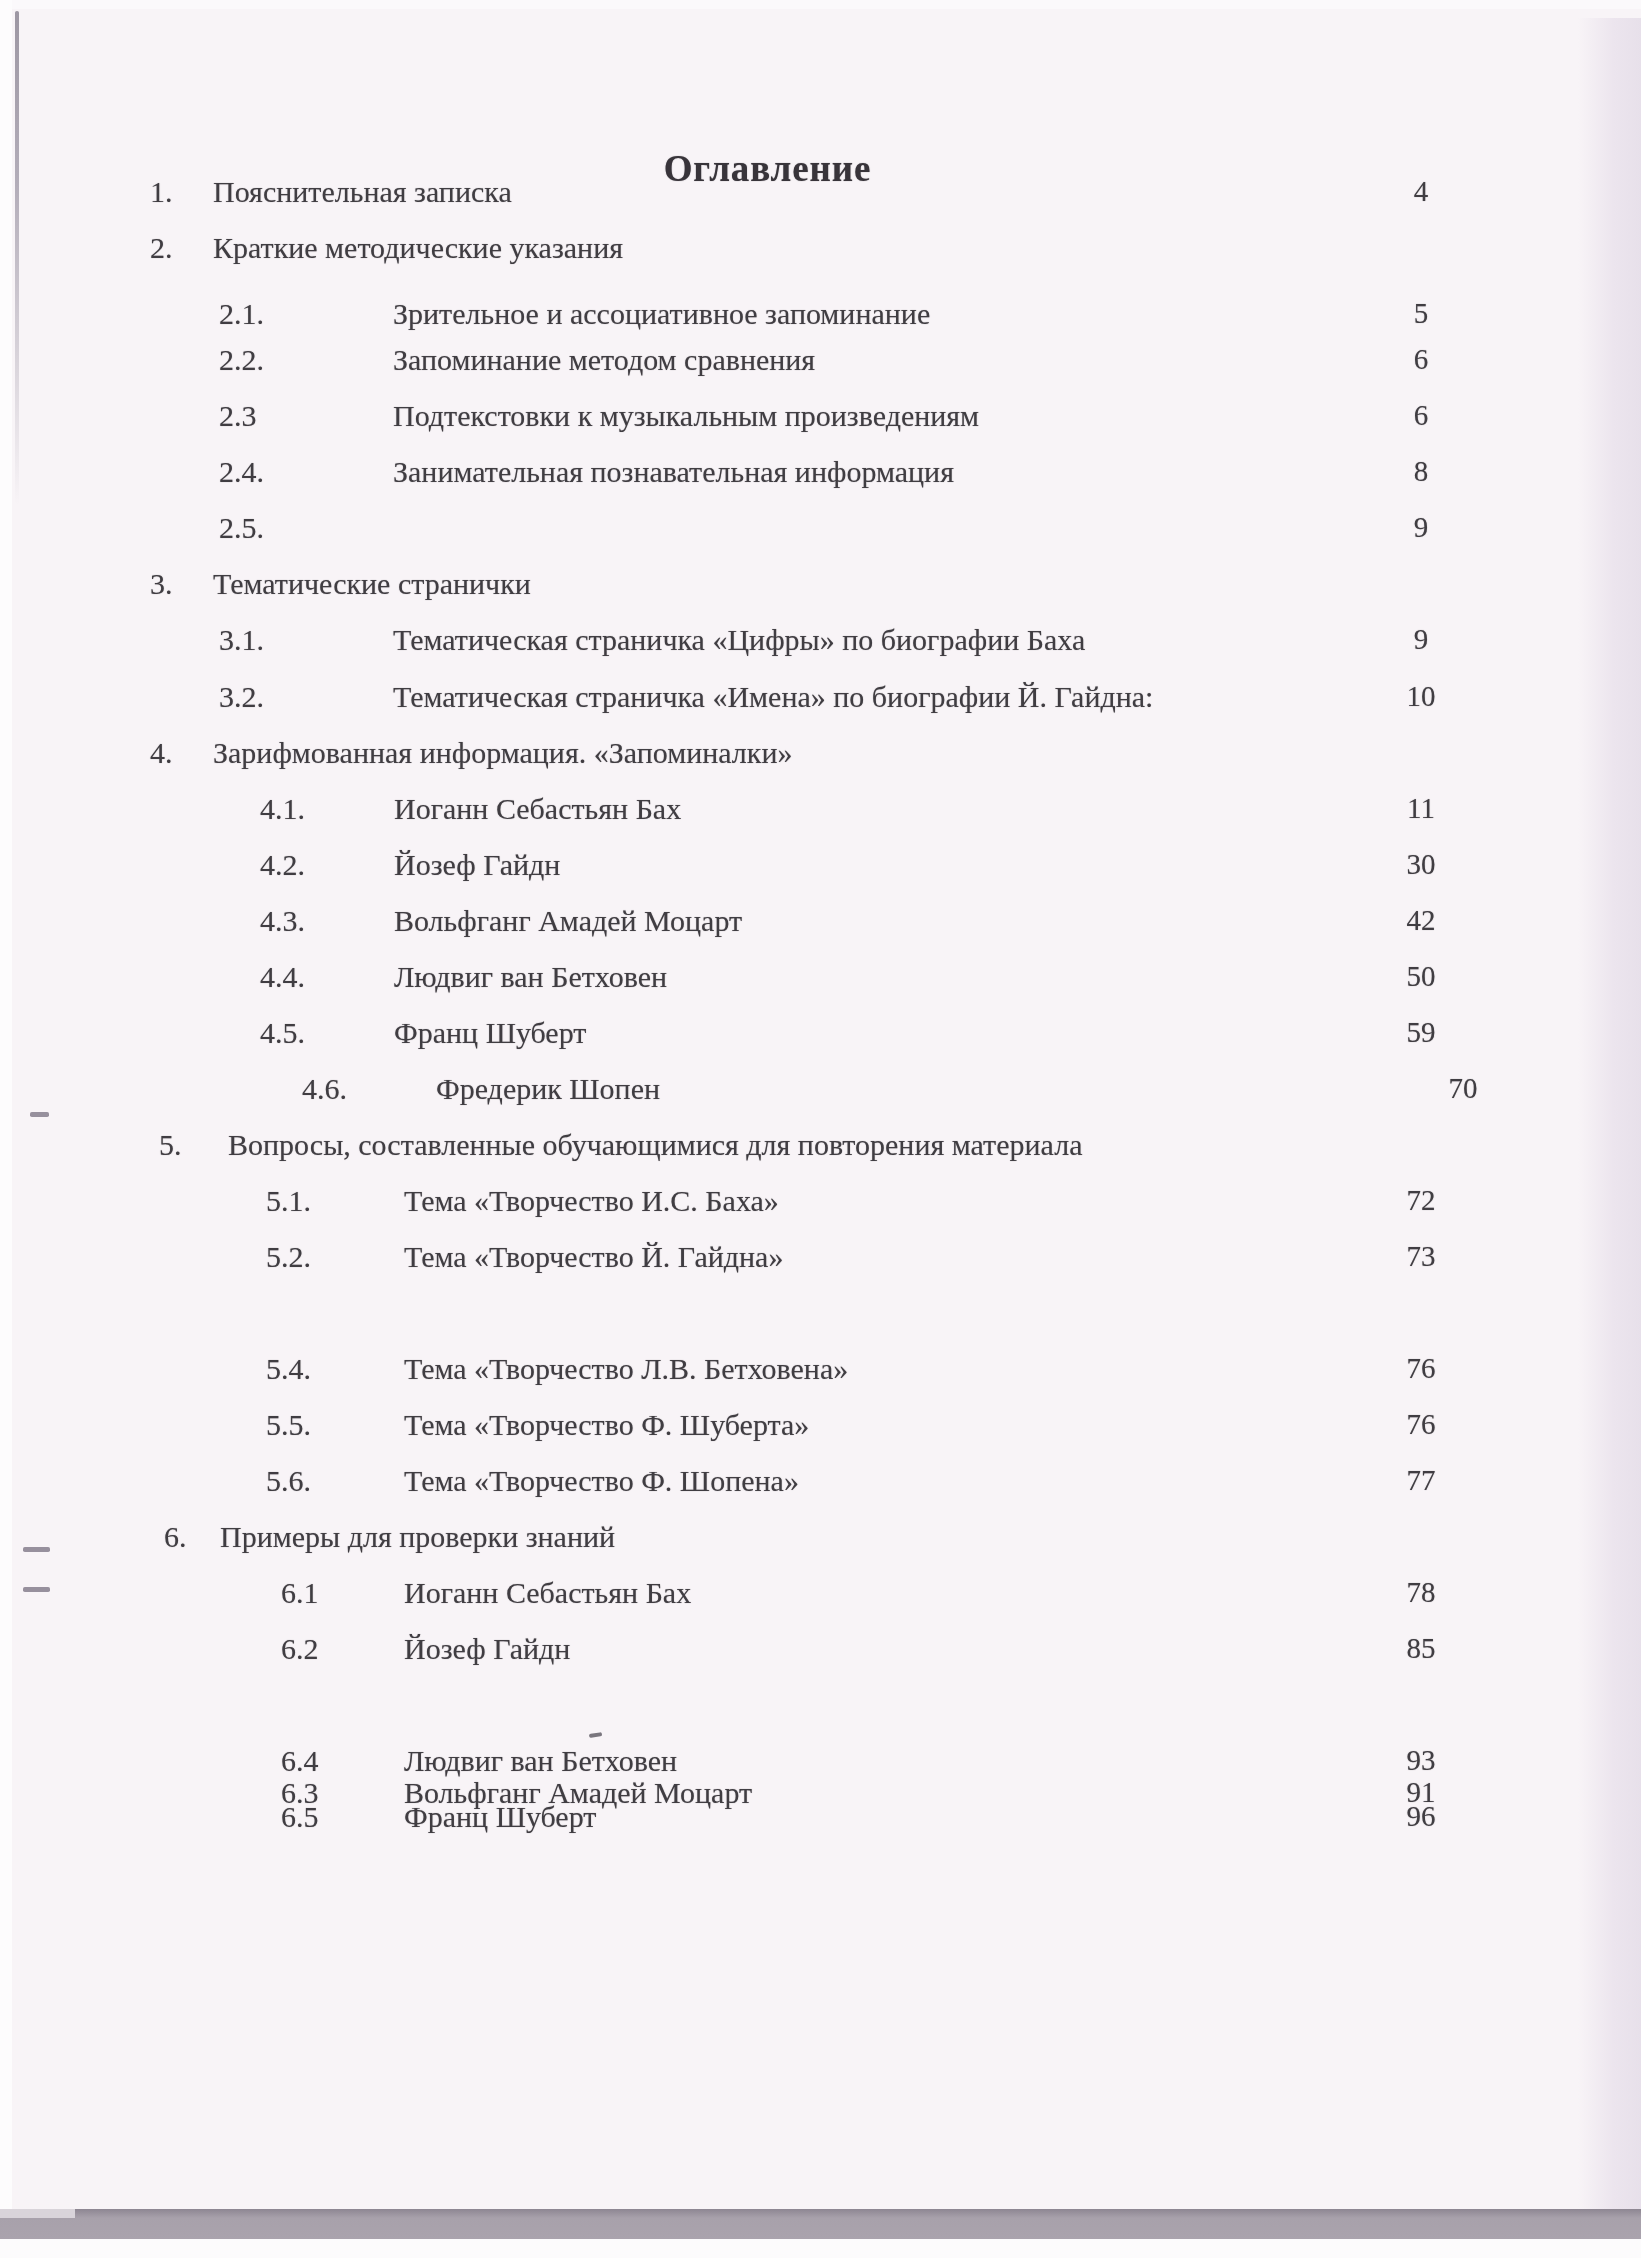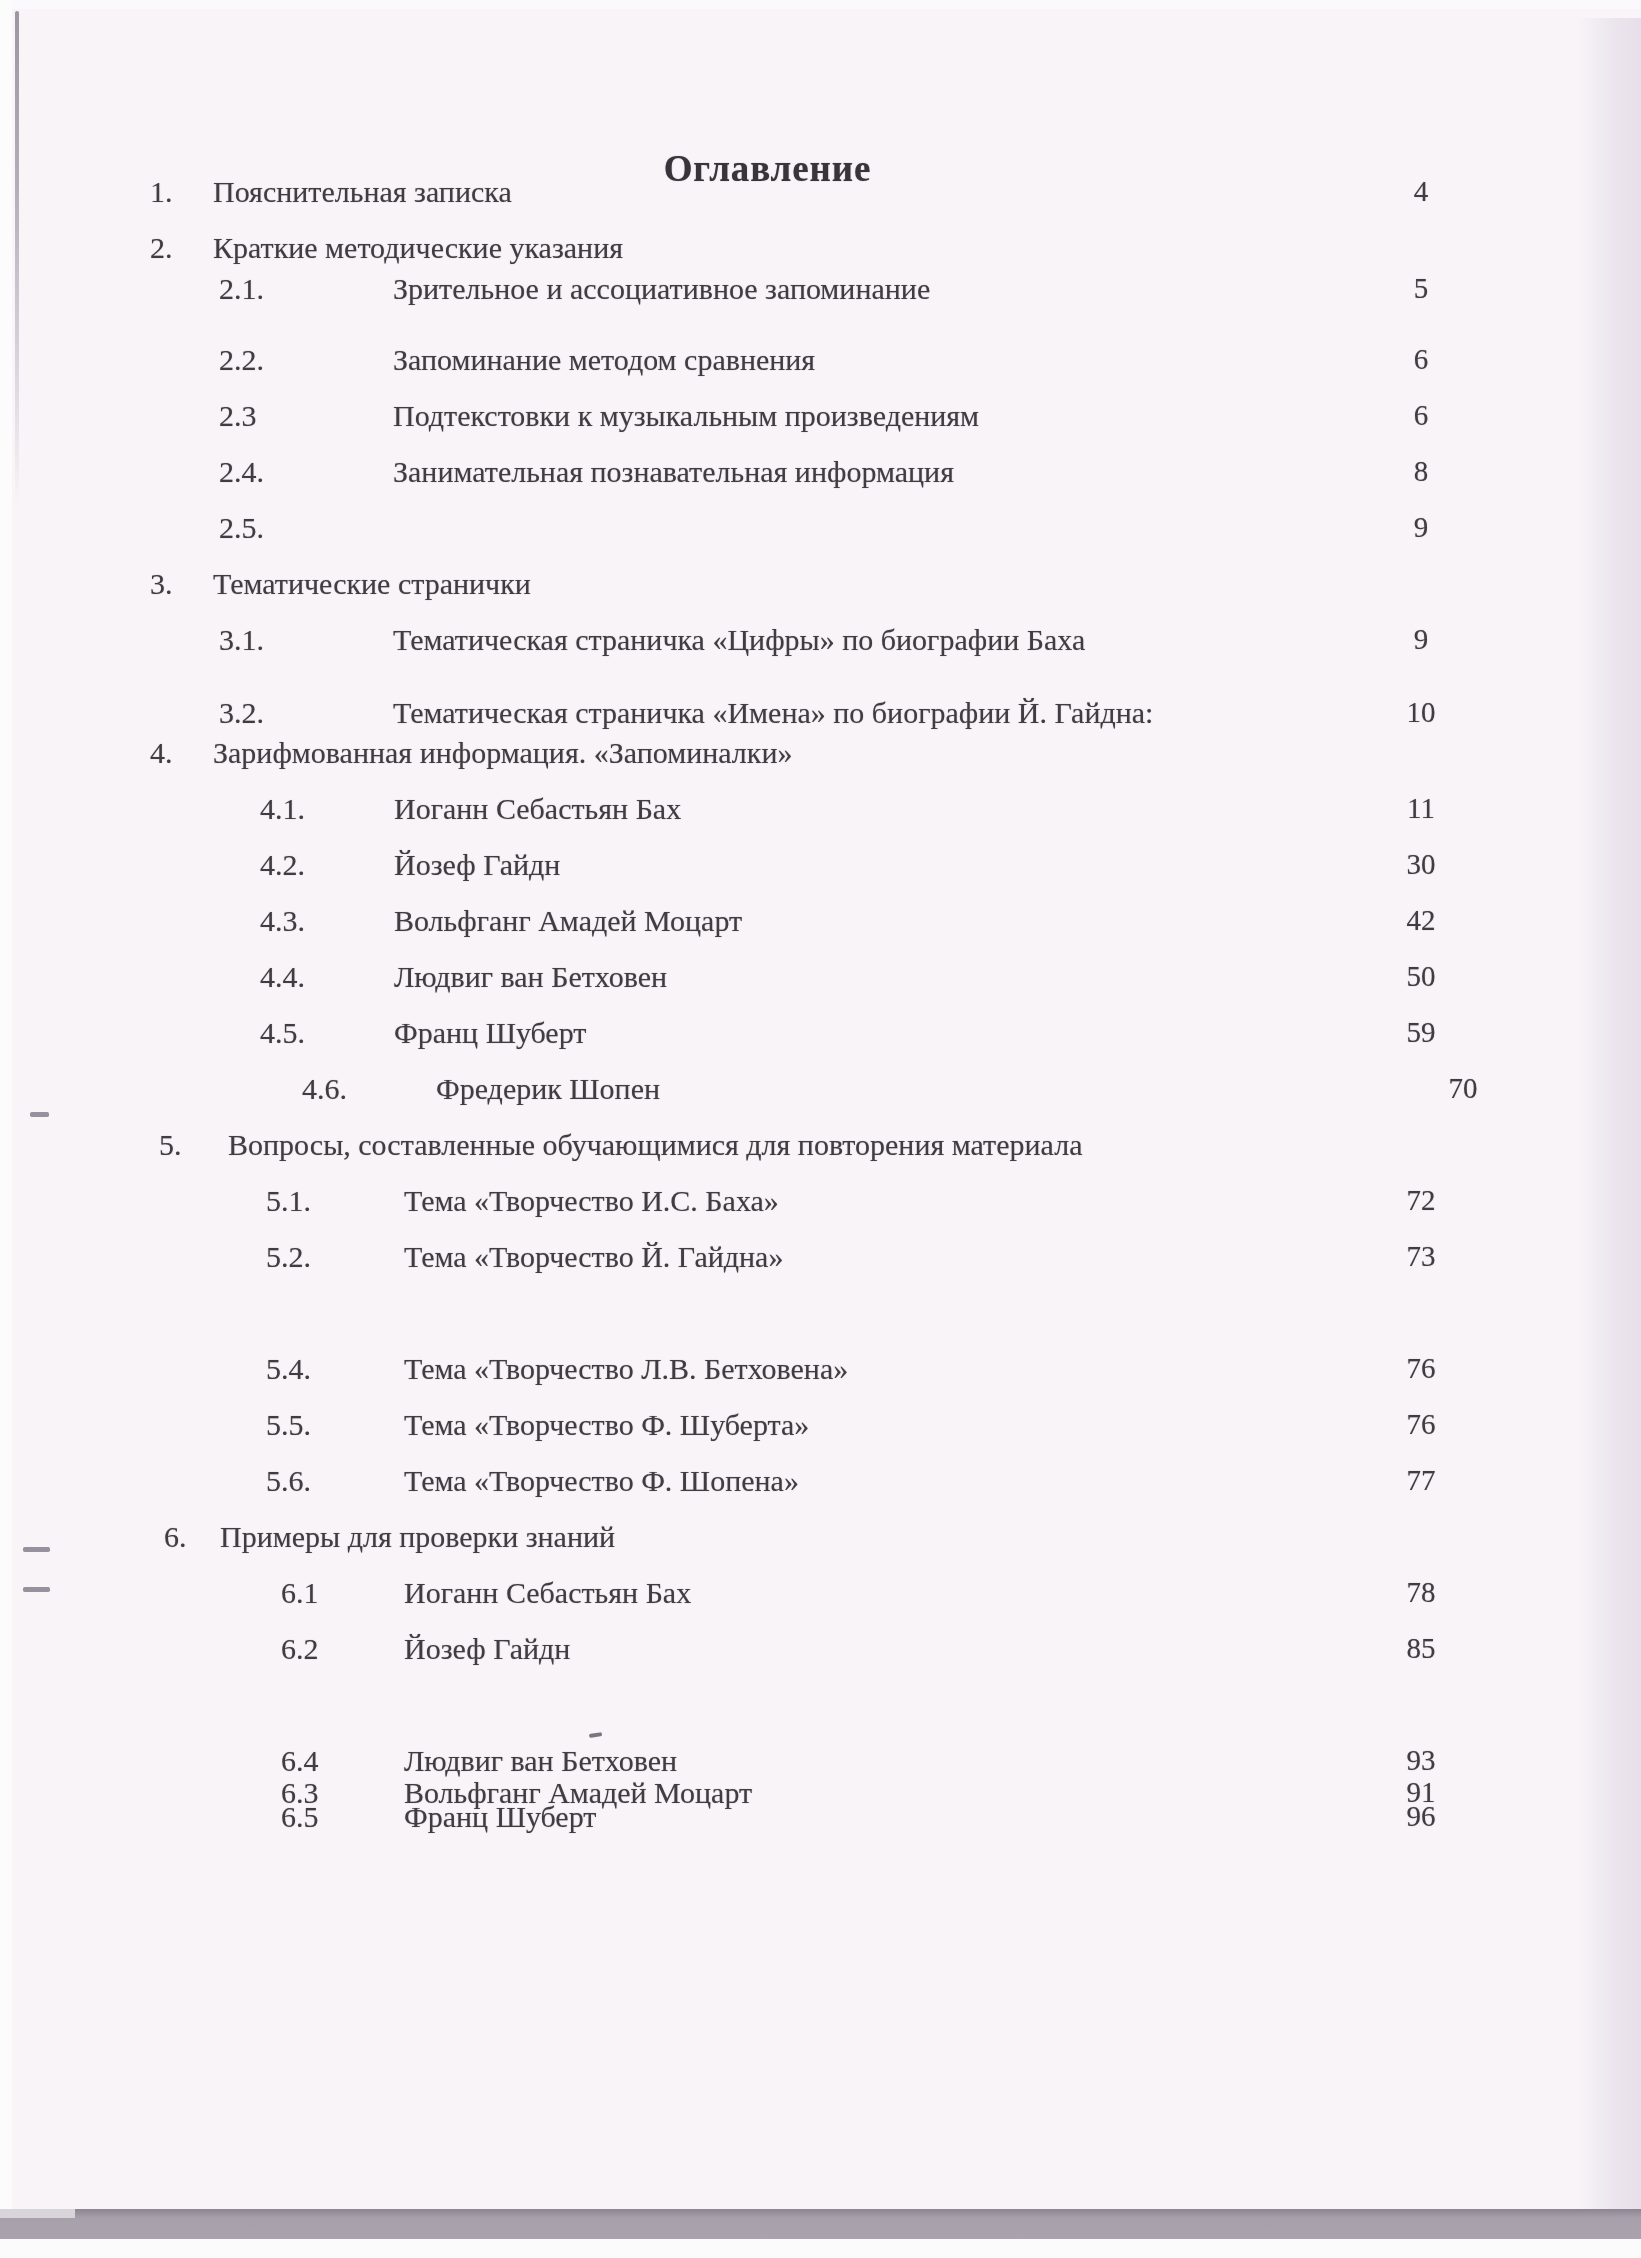--- a/index.html
+++ b/index.html
@@ -72,21 +72,21 @@
       <div class="toc-row ink main main1" style="top: 177px;">
     <span class="num">1.</span>
     <span class="label">Пояснительная записка</span>
     <span class="page">4</span>
   </div>
       <div class="toc-row ink main main2" style="top: 233px;">
     <span class="num">2.</span>
     <span class="label">Краткие методические указания</span>
     <span class="page"></span>
   </div>
-      <div class="toc-row ink sub sub2" style="top: 274px;">
+      <div class="toc-row ink sub sub2" style="top: 299px;">
     <span class="num">2.1.</span>
     <span class="label">Зрительное и ассоциативное запоминание</span>
     <span class="page">5</span>
   </div>
       <div class="toc-row ink sub sub2" style="top: 345px;">
     <span class="num">2.2.</span>
     <span class="label">Запоминание методом сравнения</span>
     <span class="page">6</span>
   </div>
       <div class="toc-row ink sub sub2" style="top: 401px;">
@@ -106,21 +106,21 @@
       <div class="toc-row ink main main3" style="top: 569px;">
     <span class="num">3.</span>
     <span class="label">Тематические странички</span>
     <span class="page"></span>
   </div>
       <div class="toc-row ink sub sub3" style="top: 625px;">
     <span class="num">3.1.</span>
     <span class="label">Тематическая страничка «Цифры» по биографии Баха</span>
     <span class="page">9</span>
   </div>
-      <div class="toc-row ink sub sub3" style="top: 682px; margin-top: 16px;">
+      <div class="toc-row ink sub sub3" style="top: 682px;">
     <span class="num">3.2.</span>
     <span class="label">Тематическая страничка «Имена» по биографии Й. Гайдна:</span>
     <span class="page">10</span>
   </div>
       <div class="toc-row ink main main4" style="top: 738px;">
     <span class="num">4.</span>
     <span class="label">Зарифмованная информация. «Запоминалки»</span>
     <span class="page"></span>
   </div>
       <div class="toc-row ink sub sub4" style="top: 794px;">

